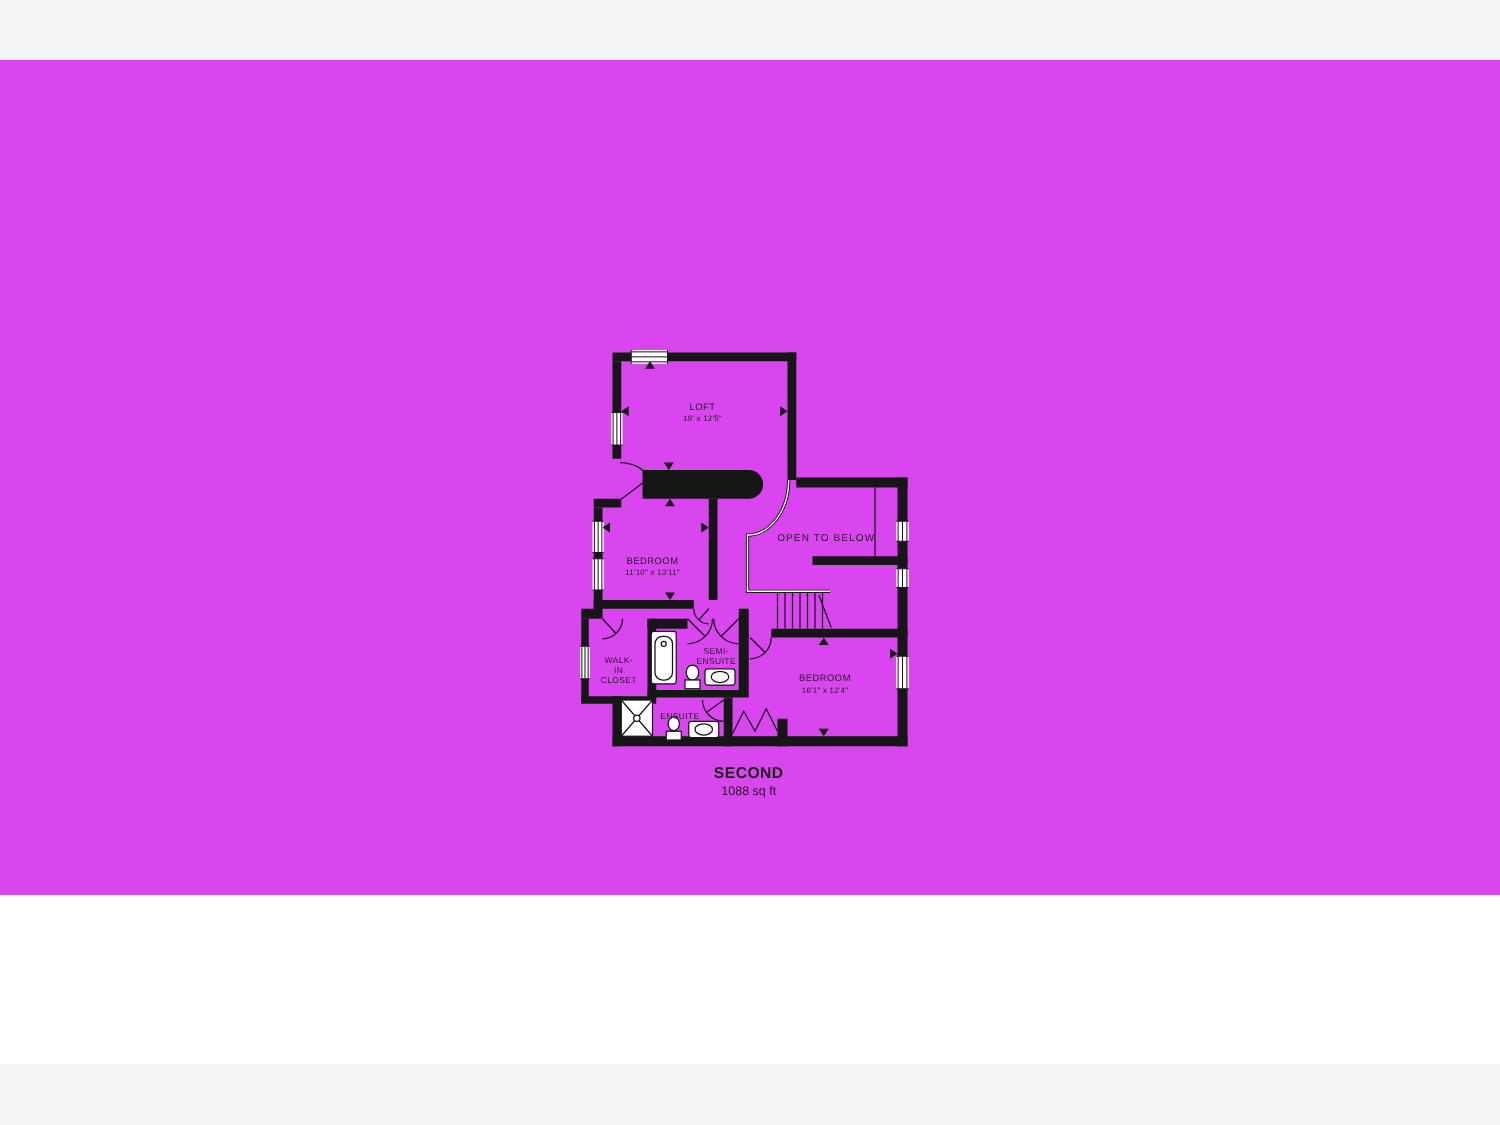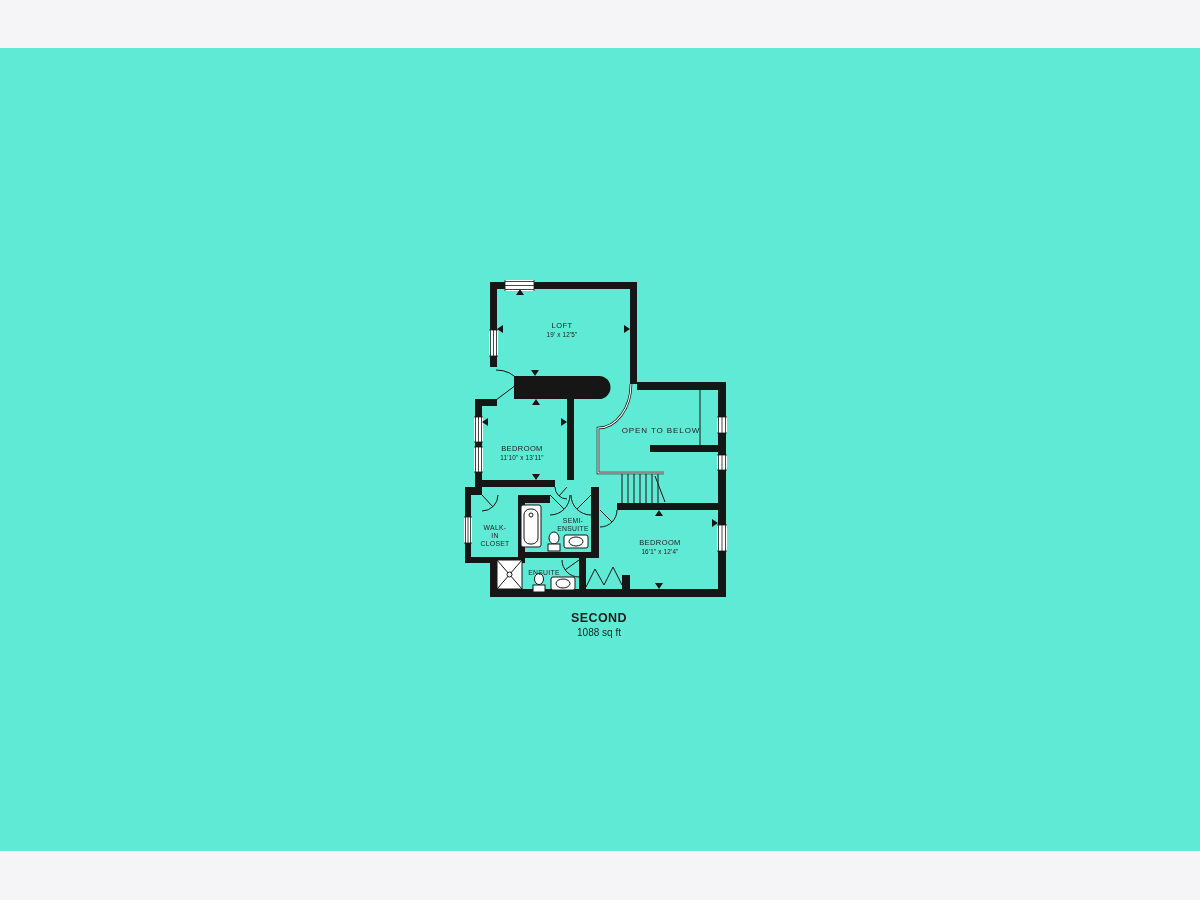--- a/index.html
+++ b/index.html
@@ -1,17 +1,17 @@
 <!DOCTYPE html>
 <html><head>
 <meta charset="utf-8">
 <style>
   html,body{margin:0;padding:0;background:#ffffff;width:1200px;height:900px;overflow:hidden;
             font-family:"Liberation Sans", sans-serif;}
-  .stage{position:relative;width:1200px;height:900px;background:#5eead4;}
+  .stage{position:relative;width:1200px;height:716px;background:#d946ef;}
   .band{position:absolute;left:0;width:1200px;background:#f5f5f8;}
   .band-top{top:0;height:48px;}
   .band-bottom{top:851px;height:49px;}
   .plan-wrap{position:absolute;left:462px;top:272px;width:280px;height:378px;}
   svg{display:block;}
   .wall{fill:#161616;stroke:none;}
   .thin{stroke:#161616;stroke-width:1;fill:none;}
   .rail-outer{stroke:#161616;stroke-width:2.6;fill:none;}
   .rail-inner{stroke:#ffffff;stroke-width:1.1;fill:none;}
   .fixture{stroke:#161616;stroke-width:1;fill:#ffffff;}

